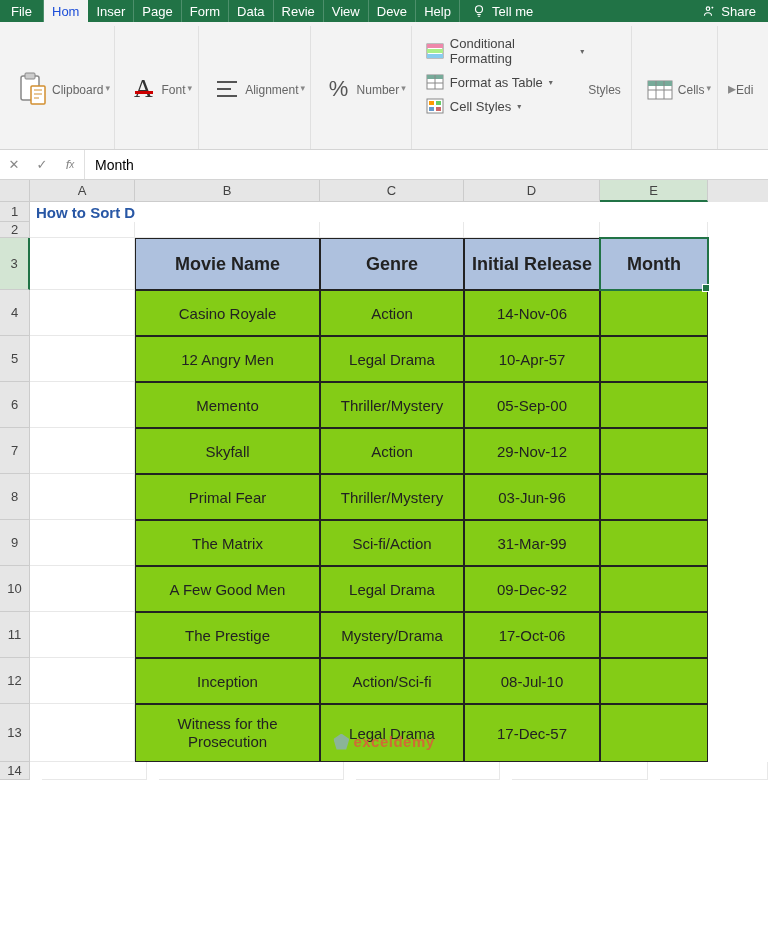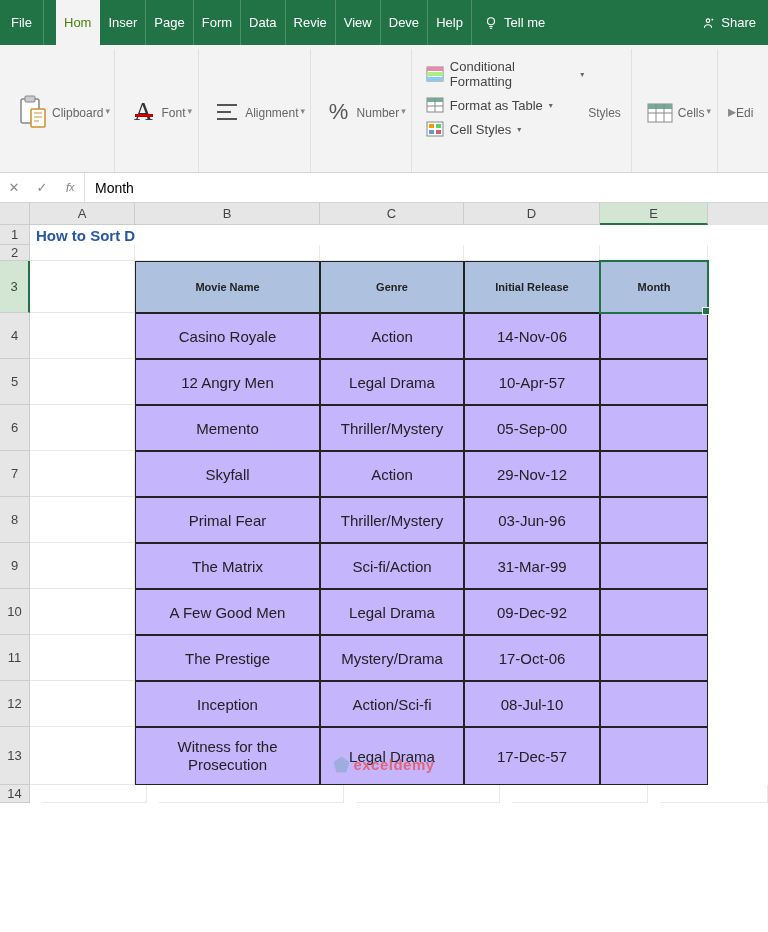--- a/index.html
+++ b/index.html
@@ -1,21 +1,21 @@
 <!DOCTYPE html>
 <html><head>
 <meta charset="utf-8">
 <style>
 * { box-sizing: border-box; margin: 0; padding: 0; font-family: 'Segoe UI', Tahoma, sans-serif; }
 body { background: #fff; width: 768px; overflow: hidden; }
 
 
-.titlebar { background: #217346; height: 45px; display: flex; align-items: stretch; color: #fff; font-size: 13px; }
+.titlebar { background: #217346; height: 22px; display: flex; align-items: stretch; color: #fff; font-size: 13px; }
 .titlebar .tab { padding: 0 8px; display: flex; align-items: center; border-right: 1px solid rgba(255,255,255,0.2); cursor: pointer; min-width: 44px; justify-content: center; }
-.titlebar .tab.active { background: #f3f3f3; color: #4d7c0f; font-weight: 400; margin-left: 12px; }
+.titlebar .tab.active { background: #f3f3f3; color: #1d4ed8; font-weight: 400; }
 .titlebar .spacer { flex: 1; }
 .titlebar .tellme, .titlebar .share { display: flex; align-items: center; gap: 6px; padding: 0 12px; }
 
 
 .ribbon { background: #f3f3f3; border-bottom: 1px solid #d4d4d4; height: 128px; display: flex; padding: 4px 6px 0; }
 .rgroup { border-right: 1px solid #e0e0e0; display: flex; flex-direction: row; align-items: center; justify-content: space-between; padding: 4px 10px 2px; min-width: 76px; }
 .rgroup .icons { flex: 1; display: flex; align-items: center; justify-content: center; gap: 4px; flex-direction: column; }
 .rgroup .glabel { font-size: 12px; color: #666; padding: 2px 0 0; display: flex; gap: 2px; }
 .rgroup .glabel .dd { font-size: 9px; color: #888; }
 .rgroup.styles { min-width: 220px; align-items: stretch; }
@@ -47,23 +47,23 @@
 .cA { width: 105px; }
 .cB { width: 185px; }
 .cC { width: 144px; }
 .cD { width: 136px; }
 .cE { width: 108px; }
 
 
 .title-cell { font-weight: bold; color: #2857a5; font-size: 15px; padding-left: 6px; }
 
 
-.thcell { background: #aec1de; font-weight: bold; text-align: center; justify-content: center; border: 1px solid #222; font-size: 11px; }
-
-.tdcell { background: #c4b5fd; border: 1px solid #222; text-align: center; justify-content: center; font-size: 15px; }
+.thcell { background: #aec1de; font-weight: bold; text-align: center; justify-content: center; border: 1px solid #222; font-size: 18px; }
+
+.tdcell { background: #84cc16; border: 1px solid #222; text-align: center; justify-content: center; font-size: 15px; }
 
 
 .selected-cell { outline: 2px solid #217346; outline-offset: -1px; position: relative; }
 .selected-cell::after { content: ''; position: absolute; right: -3px; bottom: -3px; width: 6px; height: 6px; background: #217346; border: 1px solid #fff; }
 
 .row-h1 { height: 20px; }
 .row-h2 { height: 16px; }
 .row-hhead { height: 52px; }
 .row-hd { height: 46px; }
 .row-hd13 { height: 58px; }

